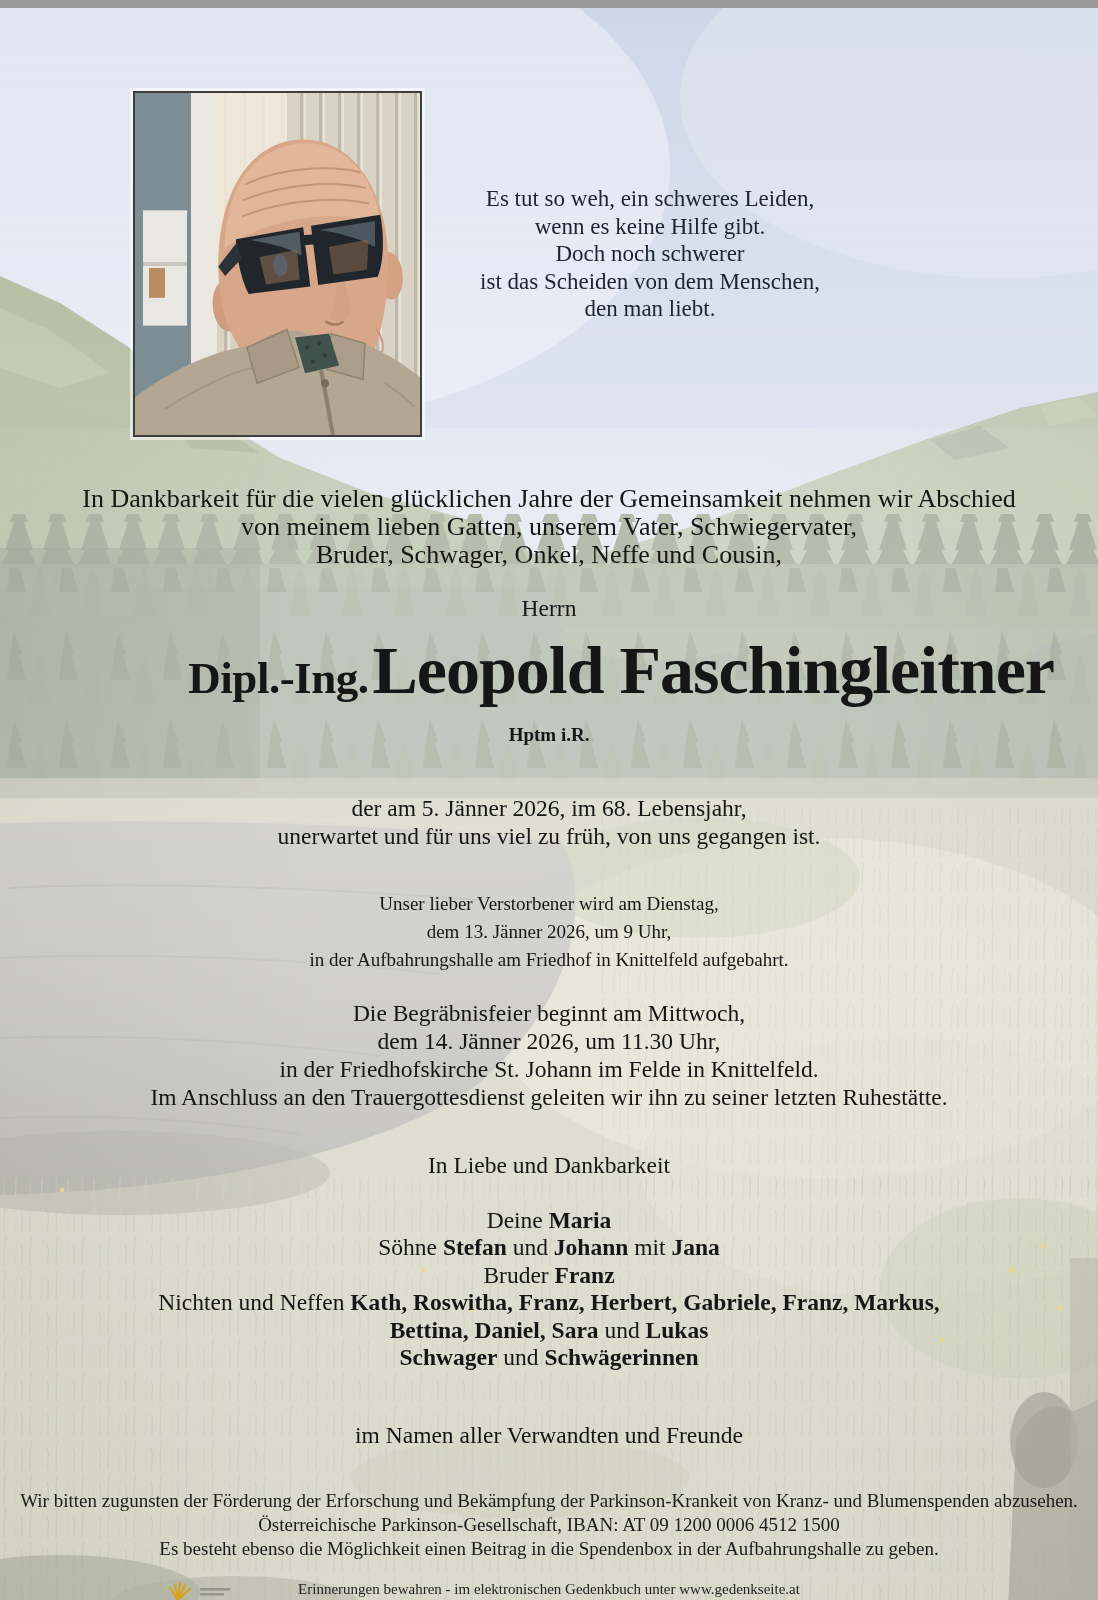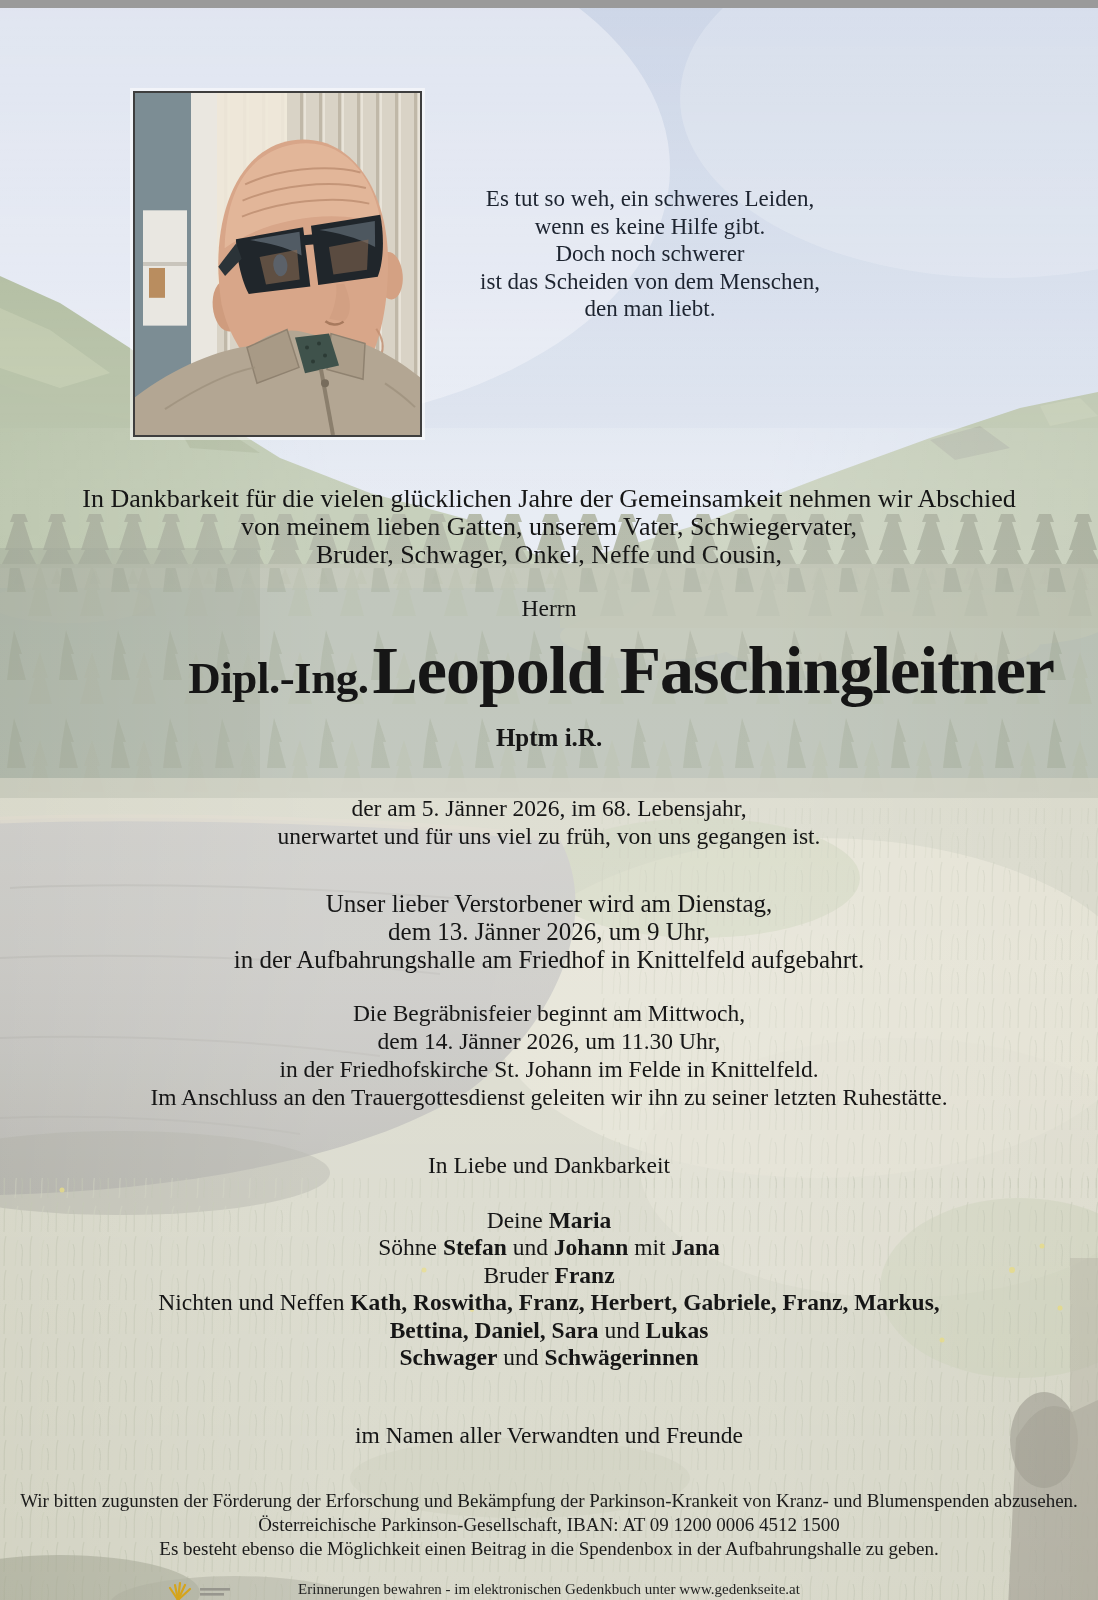--- a/index.html
+++ b/index.html
@@ -18,23 +18,23 @@
   .blk{position:absolute;left:0;width:1098px;text-align:center;}
   .ln{white-space:nowrap;}
   .poem{position:absolute;left:420px;width:460px;text-align:center;
         font-size:23px;line-height:27.6px;color:#1d2430;}
   .intro{top:477px;font-size:26px;line-height:28px;}
   .herrn{top:587px;font-size:23.5px;}
   .nameline{position:absolute;left:0;top:615px;width:1054px;text-align:right;
             line-height:95px;height:98px;white-space:nowrap;}
   .name-title{font-weight:bold;font-size:45px;letter-spacing:-0.5px;}
   .name-main{font-weight:bold;font-size:68px;letter-spacing:-1px;}
-  .rank{top:716px;font-size:25px;font-weight:bold;}
+  .rank{top:716px;font-size:19px;font-weight:bold;}
   .death{top:786px;font-size:23.5px;line-height:28px;}
-  .laying{top:882px;font-size:25px;line-height:28px;}
+  .laying{top:882px;font-size:19px;line-height:28px;}
   .funeral{top:991px;font-size:23.5px;line-height:28px;}
   .closing{top:1144px;font-size:23.5px;}
   .family{top:1199px;font-size:23.5px;line-height:27.4px;}
   .family .b{font-weight:bold;}
   .behalf{top:1414px;font-size:23.5px;}
   .donation{top:1481px;font-size:19px;line-height:24.2px;color:#1b1b1b;}
   .footer-text{top:1573px;font-size:15px;color:#232323;}
   .footer-logo{position:absolute;left:166px;top:1572px;width:86px;height:24px;}
 </style>
 </head>

